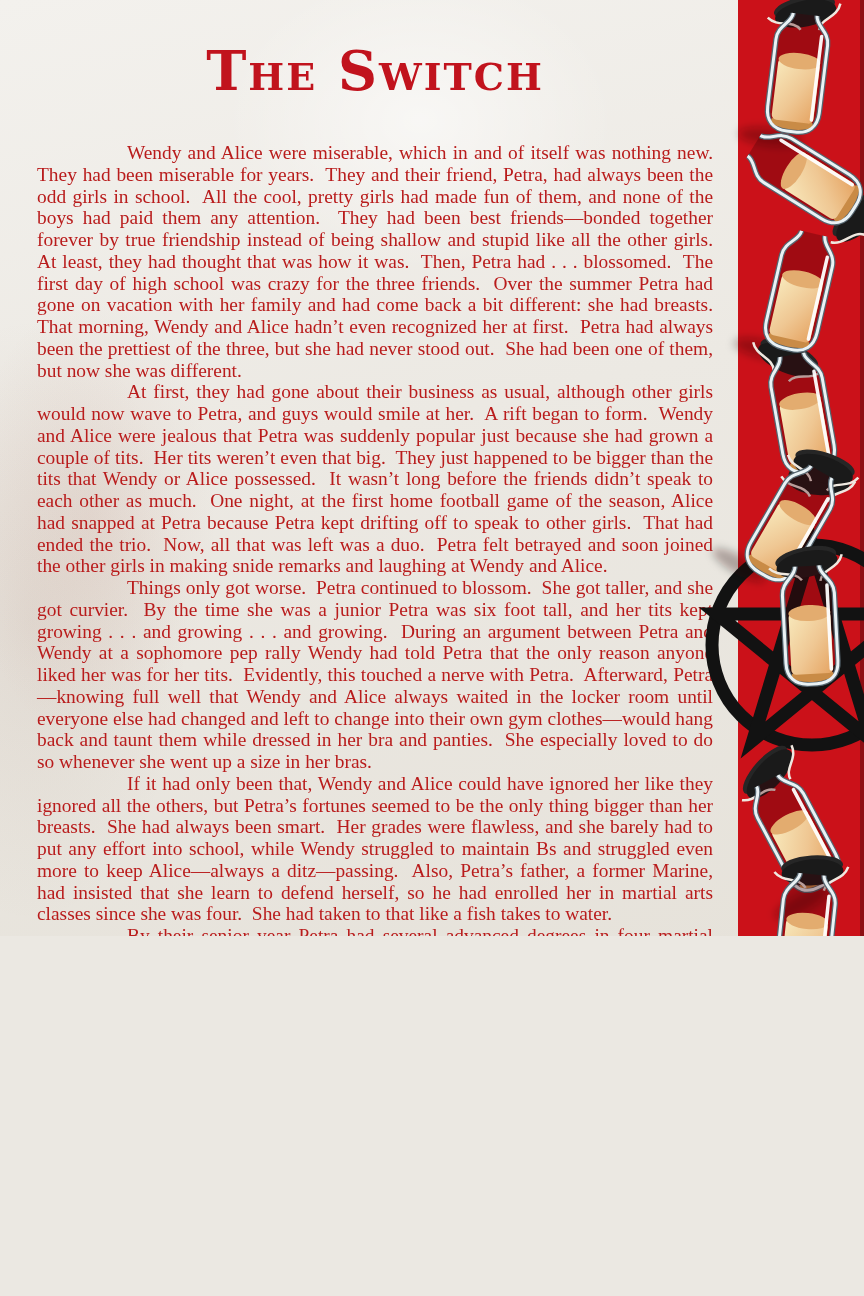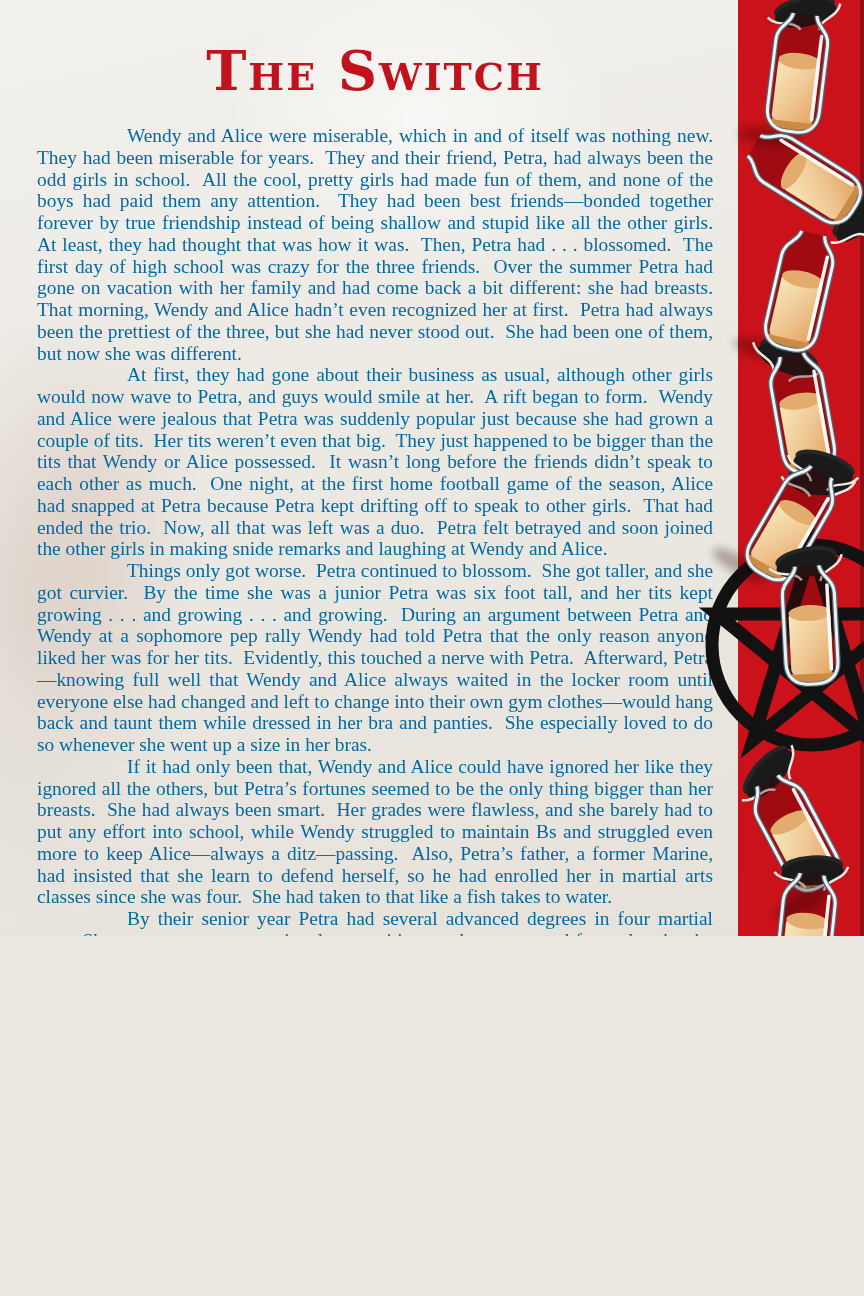--- a/index.html
+++ b/index.html
@@ -34,25 +34,25 @@
     text-align: center;
     font-family: "DejaVu Serif", serif;
     font-weight: bold;
     font-variant: small-caps;
     font-size: 54px;
     line-height: 1;
     letter-spacing: 2px;
     color: #C1131D;
   }
   .text {
-    margin-top: 27px;
+    margin-top: 44px;
     font-size: 19.4px;
     line-height: 21.75px;
     text-align: justify;
-    color: #0369a1;
+    color: #b91c1c;
   }
   .text p {
     margin: 0;
     text-indent: 90px;
     white-space: pre-wrap;
   }
   .sidebar {
     position: absolute; top: 0; right: 0;
     width: 180px; height: 1296px;
   }

